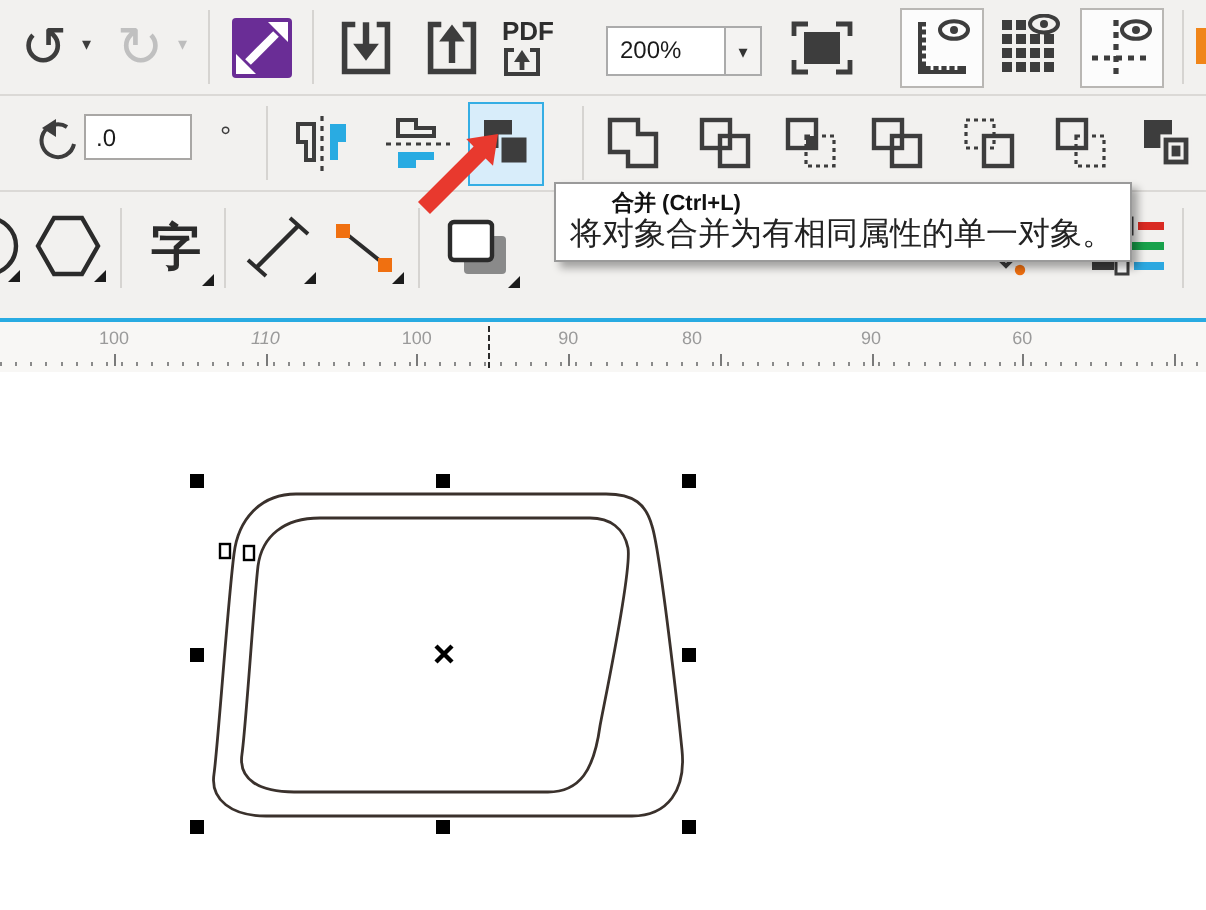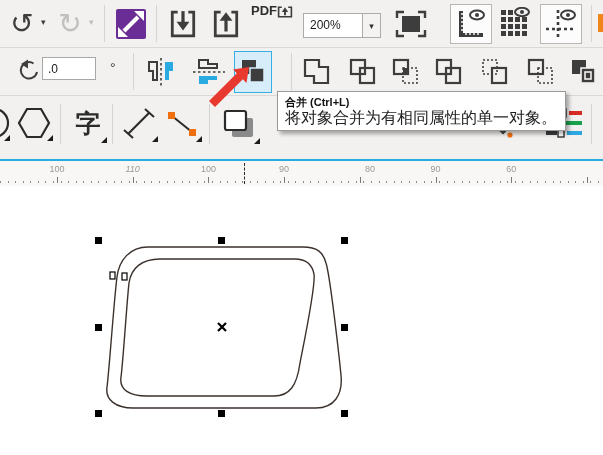--- a/index.html
+++ b/index.html
@@ -30,21 +30,21 @@
   
   #weldBtn{position:absolute;left:234px;top:3px;width:36px;height:40px;
       background:var(--highlight-bg,#d8edfa);border:1px solid var(--highlight-border,#35aee4);
       display:flex;align-items:center;justify-content:center;}
   
   #textTool{font-size:25px;font-weight:bold;color:#2b2b2b;}
   
   #tooltip{position:absolute;left:277px;top:91px;z-index:50;background:#fff;
       border:1px solid #9a9a9a;box-shadow:3px 3px 4px rgba(0,0,0,.33);
       padding:3px 8px 5px 7px;white-space:nowrap;}
-  #tooltip .tt-title{font-size:11px;font-weight:bold;color:#111;line-height:15px;}
+  #tooltip .tt-title{font-size:11px;font-weight:bold;color:#111;line-height:15px;margin-left:21px;}
   #tooltip .tt-body{font-size:16px;color:#222;line-height:15px;}
   
   #blueLine{position:absolute;left:0;top:159px;width:603px;height:2px;background:var(--accent-blue,#29abe2);}
   #ruler{position:absolute;left:0;top:161px;width:603px;height:25px;background:#f8f7f5;}
   #ruler::after{content:"";position:absolute;left:0;bottom:3px;width:603px;height:2px;
       background:repeating-linear-gradient(to right,#8a8a8a 0 1px,transparent 1px 7.57px);}
   .rlabel{position:absolute;top:3px;transform:translateX(-50%);font-size:9px;color:#9a9a9a;}
   .rtick{position:absolute;bottom:3px;width:1px;height:6px;background:#7a7a7a;}
   #rulerMarker{position:absolute;left:244px;top:2px;height:21px;width:0;border-left:1px dashed #2b2b2b;}
   
@@ -89,21 +89,21 @@
       </svg>
     </div>
     <div class="btn" style="left:208px;top:6px;width:36px;height:36px;">
       <svg width="30" height="30" viewBox="0 0 28 28">
         <path d="M9,3 H4 V25 H24 V3 H19" fill="none" stroke="#3d3d3d" stroke-width="2.6"></path>
         <polygon points="8,11 20,11 14,3" fill="#3d3d3d"></polygon>
         <line x1="14" y1="10" x2="14" y2="21" stroke="#3d3d3d" stroke-width="3"></line>
       </svg>
     </div>
 
-    <div class="btn" style="left:251px;top:4px;width:42px;height:40px;align-items:flex-start;">
+    <div class="btn" style="left:251px;top:4px;width:42px;height:40px;flex-direction:column;align-items:flex-start;">
       <span style="font-size:13px;font-weight:bold;color:#2e2e2e;line-height:14px;">PDF</span>
       <svg width="20" height="16" viewBox="0 0 20 16">
         <path d="M6,2 H2 V14 H18 V2 H14" fill="none" stroke="#3d3d3d" stroke-width="2"></path>
         <polygon points="6,8 14,8 10,2" fill="#3d3d3d"></polygon>
         <line x1="10" y1="7" x2="10" y2="12" stroke="#3d3d3d" stroke-width="2.4"></line>
       </svg>
     </div>
 
     <div id="zoomCombo">
       <span class="val">200%</span>
@@ -319,21 +319,21 @@
   <div id="ruler">
     <div id="ruler-ticks">
         <span class="rlabel" style="left: 57px;">100</span>
         <i class="rtick" style="left: 57px;"></i>
         <span class="rlabel" style="left: 132.7px; font-style: italic;">110</span>
         <i class="rtick" style="left: 132.7px;"></i>
         <span class="rlabel" style="left: 208.4px;">100</span>
         <i class="rtick" style="left: 208.4px;"></i>
         <span class="rlabel" style="left: 284.1px;">90</span>
         <i class="rtick" style="left: 284.1px;"></i>
-        <span class="rlabel" style="left: 370px;">80</span>
+        <span class="rlabel" style="left: 346px;">80</span>
         <i class="rtick" style="left: 359.8px;"></i>
         <span class="rlabel" style="left: 435.5px;">90</span>
         <i class="rtick" style="left: 435.5px;"></i>
         <span class="rlabel" style="left: 511.2px;">60</span>
         <i class="rtick" style="left: 511.2px;"></i>
         <span class="rlabel" style="left: 586.9px; padding-left: 48px;">50</span>
         <i class="rtick" style="left: 586.9px;"></i>
       </div>
     <div id="rulerMarker"></div>
   </div>

